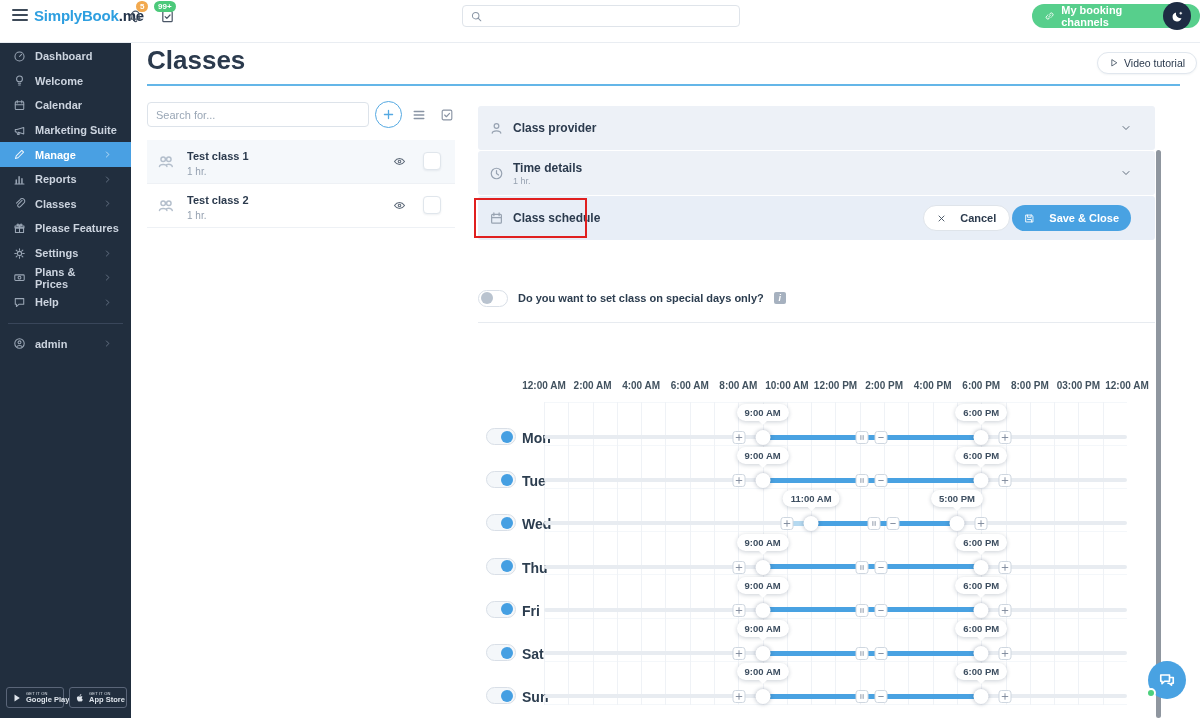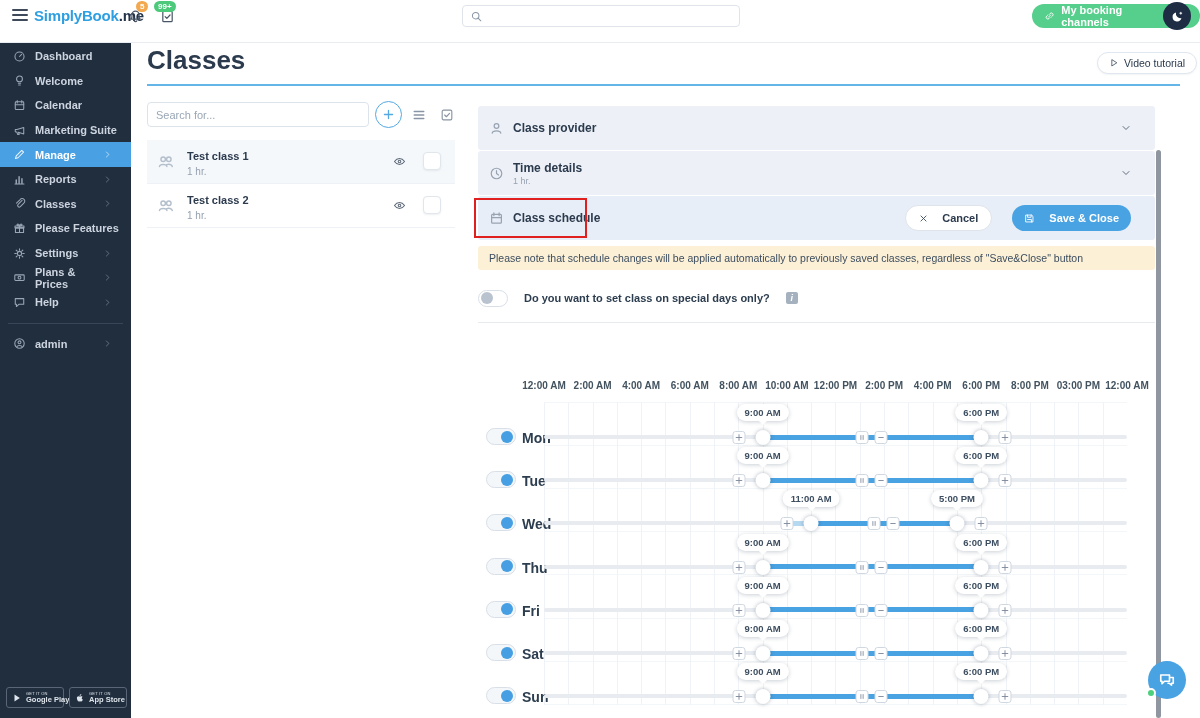--- a/index.html
+++ b/index.html
@@ -67,30 +67,30 @@
   .cls-check { position:absolute; right:14px; top:12px; width:18px; height:18px; border:1px solid #e0e6ec; border-radius:4px; background:#fff; box-shadow:0 1px 2px rgba(40,60,90,.08); cursor:pointer; }
 
   
   .panel { position:absolute; left:478px; top:106px; width:677px; height:612px; }
   .sec { position:absolute; left:0; width:677px; height:44px; background:#edf1f7; border-radius:3px; display:flex; align-items:center; padding-left:11px; cursor:pointer; }
   .sec .ic { width:15px; height:15px; color:#98a3b2; margin-right:9px; flex:none; }
   .sec-title { font-size:12px; font-weight:700; color:#2b3a4d; }
   .sec-sub { font-size:9px; color:#97a2b1; margin-top:1px; }
   .sec .chev-d { position:absolute; right:14px; top:16px; width:12px; height:12px; color:#5a6878; }
   .sec.s3 { background:#e8eef7; }
-  .sec-btns { position:absolute; right:24px; top:9px; display:flex; gap:20px; }
+  .sec-btns { position:absolute; right:24px; top:9px; display:flex; gap:2px; }
   .btn-cancel { height:26px; border-radius:13px; background:#fff; border:1px solid #dfe4ea; display:flex; align-items:center; gap:5px; padding:0 13px; font-size:11px; font-weight:600; color:#2b3a4d; cursor:pointer; }
   .btn-cancel .ic { width:9px; height:9px; color:#3e4d5e; }
   .btn-save { height:26px; border-radius:13px; background:#49a2e2; border:none; display:flex; align-items:center; gap:5px; padding:0 12px; font-size:11px; font-weight:700; color:#fff; cursor:pointer; }
   .btn-save .ic { width:11px; height:11px; color:#fff; }
   .annotation-box { position:absolute; left:-4px; top:92px; width:113px; height:40px; border:2px solid #e01f1f; z-index:6; pointer-events:none; }
   .notice { position:absolute; left:0; width:677px; border-radius:3px; font-size:10.5px; display:flex; align-items:center; padding:0 11px; }
   .notice.warn { top:140px; height:24px; background:#fcf0d7; color:#3c4d5e; }
   .notice.info { top:233px; height:29px; background:#c9e4f4; color:#2c4356; }
-  .special-row { position:absolute; left:0; top:182px; height:20px; display:flex; align-items:center; gap:16px; }
+  .special-row { position:absolute; left:0; top:182px; height:20px; display:flex; align-items:center; gap:10px; }
   .toggle { width:30px; height:17px; border:1px solid #d9dfe7; background:#fff; border-radius:9px; position:relative; cursor:pointer; flex:none; }
   .toggle .knob { position:absolute; top:1.5px; width:12px; height:12px; border-radius:50%; }
   .toggle.off .knob { left:2px; background:#b9c3cf; }
   .toggle.on .knob { right:2px; background:#459fe2; }
   .toggle.on { background:#f4f7fa; }
   .special-q { font-size:11px; font-weight:600; color:#2c3d4f; }
   .info-badge { width:12px; height:12px; background:#a6b1bf; border-radius:2px; color:#fff; font-size:9px; font-weight:700; font-style:italic; display:flex; align-items:center; justify-content:center; cursor:pointer; }
   .panel-divider { position:absolute; left:0; top:216px; width:677px; height:1px; background:#e7ebf0; }
 
   
@@ -481,21 +481,20 @@
               <path d="M3 3h8.2L13 4.8V13H3z"></path>
               <path d="M5.2 3v3.2h5.2V3M5.2 9.4h5.6V13"></path>
             </svg>
           </span>
         <span>Save &amp; Close</span>
       </button>
     </div>
   </div>
   <div class="annotation-box"></div>
 
-  <div class="notice warn">Please note that schedule changes will be applied automatically to previously saved classes, regardless of "Save&amp;Close" button</div>
 
   <div class="special-row">
     <div class="toggle off">
         <span class="knob"></span>
       </div>
     <span class="special-q">Do you want to set class on special days only?</span>
     <span class="info-badge">i</span>
   </div>
 
   <div class="panel-divider"></div>

